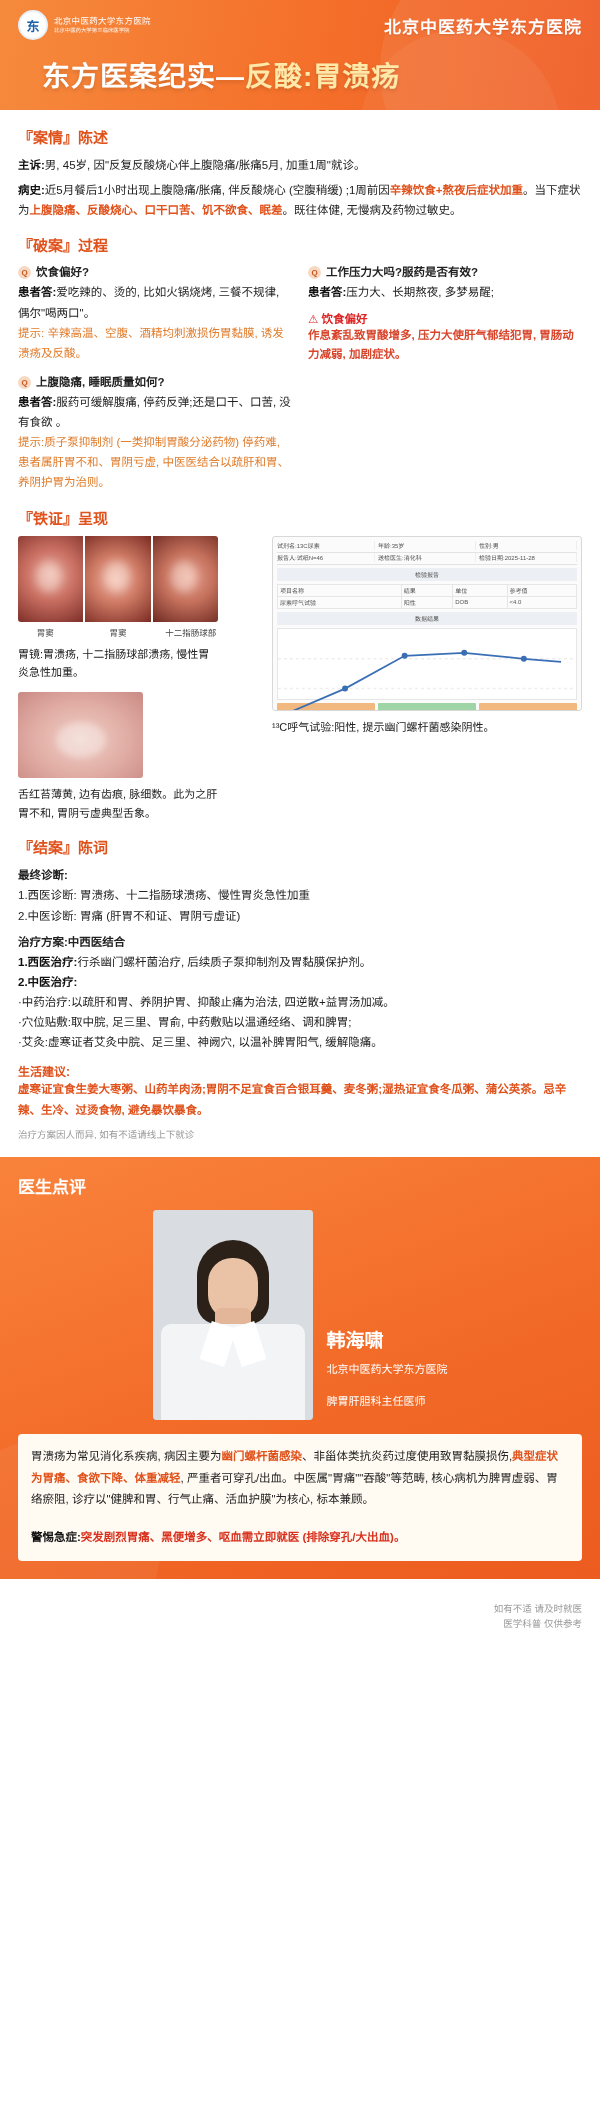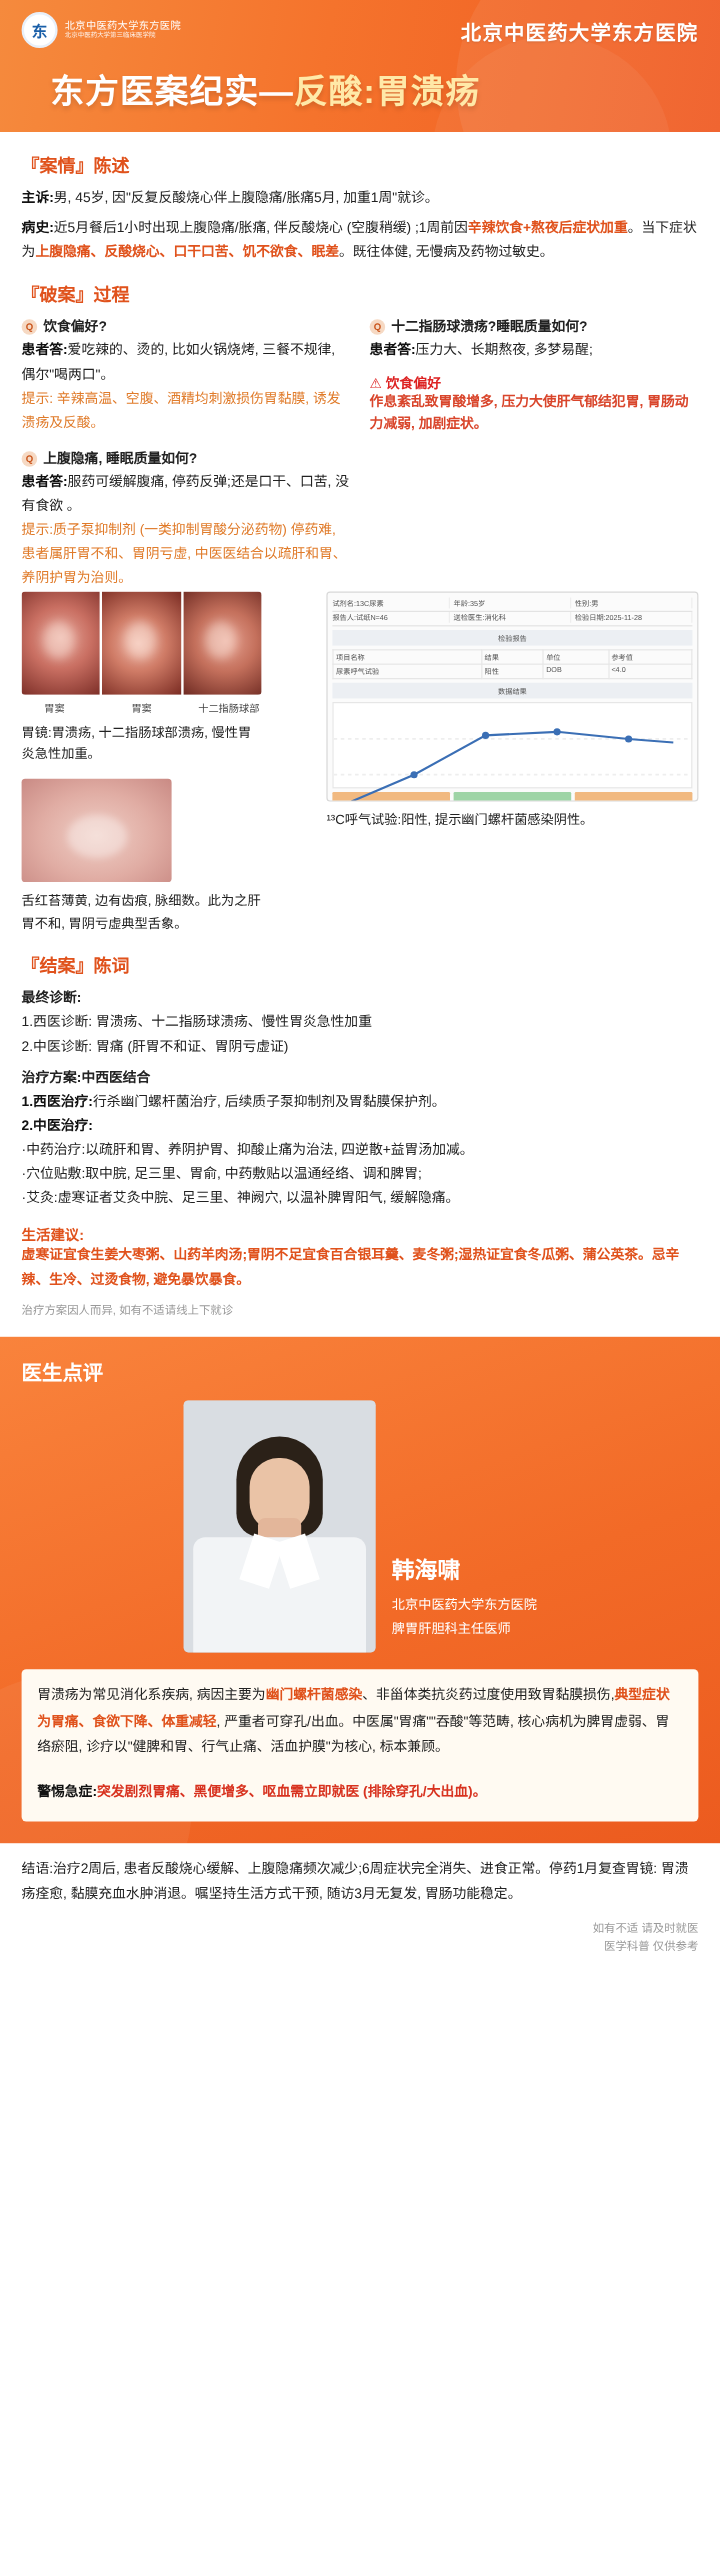--- a/index.html
+++ b/index.html
@@ -219,35 +219,36 @@
         </div>
         <p>
           <span class="lbl">患者答:</span><span>服药可缓解腹痛, 停药反弹;还是口干、口苦, 没有食欲 。</span>
         </p>
         <p class="tip">提示:质子泵抑制剂 (一类抑制胃酸分泌药物) 停药难, 患者属肝胃不和、胃阴亏虚, 中医医结合以疏肝和胃、养阴护胃为治则。</p>
       </div>
 
       <div class="qa-col">
         <div class="q-head">
           <span class="q-ico">Q</span>
-          <span>十二指肠球溃疡?睡眠质量如何?</span>
+          <span>工作压力大吗?服药是否有效?</span>
         </div>
         <p>
           <span class="lbl">患者答:</span><span>压力大、长期熬夜, 多梦易醒;</span>
         </p>
         <div class="keyclue">
           <div class="keyclue-h">
             <span>⚠</span>
             <span>饮食偏好</span>
           </div>
           <div class="keyclue-b">作息紊乱致胃酸增多, 压力大使肝气郁结犯胃, 胃肠动力减弱, 加剧症状。</div>
         </div>
       </div>
     </div>
 
+    <div class="sec-title">『铁证』呈现</div>
     <div class="ev-row">
       <div class="ev-left">
         <div class="scope-strip">
           <div class="scope s1"></div>
           <div class="scope s2"></div>
           <div class="scope s3"></div>
         </div>
         <div class="scope-caps">
           <span>胃窦</span>
           <span>胃窦</span>
@@ -337,34 +338,33 @@
         <div class="hair"></div>
         <div class="face"></div>
         <div class="neck"></div>
         <div class="coat"></div>
         <div class="collarL"></div>
         <div class="collarR"></div>
       </div>
       <div class="doc-meta">
         <div class="doc-name">韩海啸</div>
         <div class="doc-org">北京中医药大学东方医院</div>
-        <div class="doc-org" style="margin-top:0;">脾胃肝胆科主任医师</div>
+        <div class="doc-org" style="margin-top:12px;">脾胃肝胆科主任医师</div>
       </div>
     </div>
     <div class="doc-card">
       <p>
         <span>胃溃疡为常见消化系疾病, 病因主要为</span><span class="orange-b">幽门螺杆菌感染</span><span>、非甾体类抗炎药过度使用致胃黏膜损伤,</span><span class="orange-b">典型症状为胃痛、食欲下降、体重减轻</span><span>, 严重者可穿孔/出血。中医属"胃痛""吞酸"等范畴, 核心病机为脾胃虚弱、胃络瘀阻, 诊疗以"健脾和胃、行气止痛、活血护膜"为核心, 标本兼顾。</span>
       </p>
       <p class="warn">
         <span class="t">警惕急症:</span><span>突发剧烈胃痛、黑便增多、呕血需立即就医 (排除穿孔/大出血)。</span>
       </p>
     </div>
   </div>
 
   <div class="footer">
-    <p>结语:治疗2周后, 患者反酸烧心缓解、上腹隐痛频次减少;6周症状完全消失、进食正常。停药1月复查胃镜: 胃溃疡痊愈, 黏膜充血水肿消退。嘱坚持生活方式干预, 随访3月无复发, 胃肠功能稳定。</p>
     <div class="foot-note">
       <div>如有不适 请及时就医</div>
       <div>医学科普 仅供参考</div>
     </div>
   </div>
 
 </div>
 
 </body></html>

